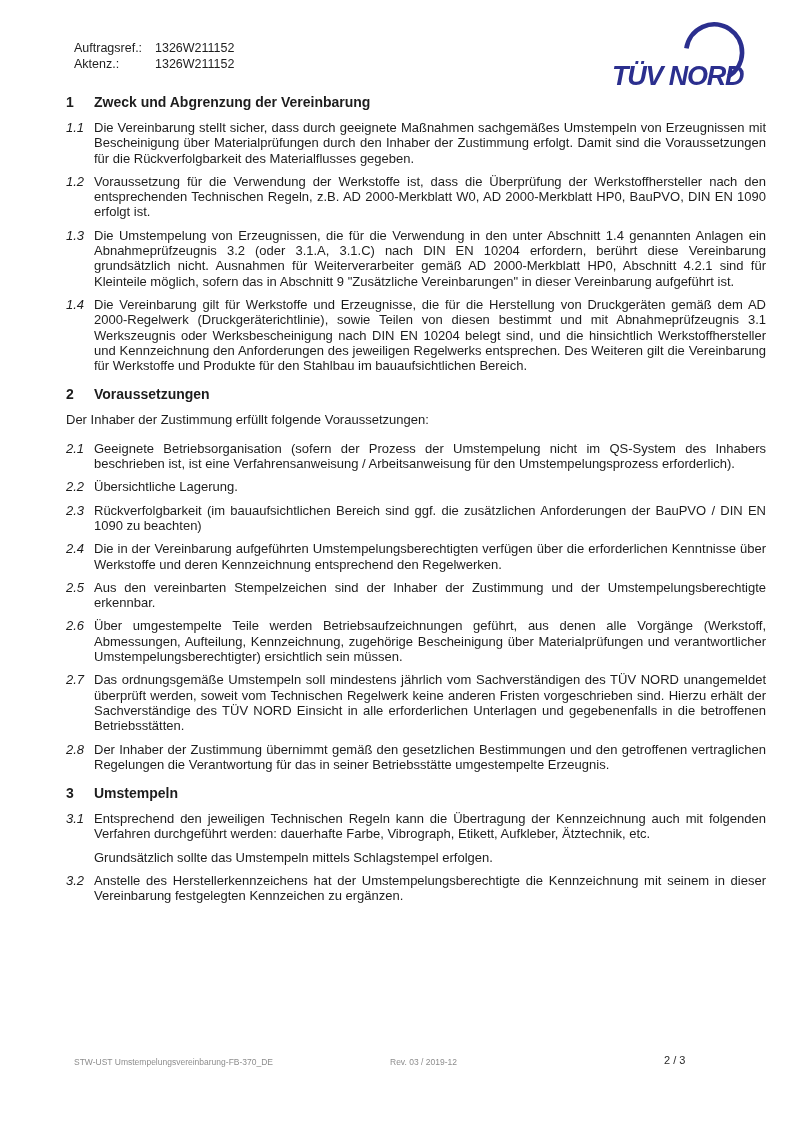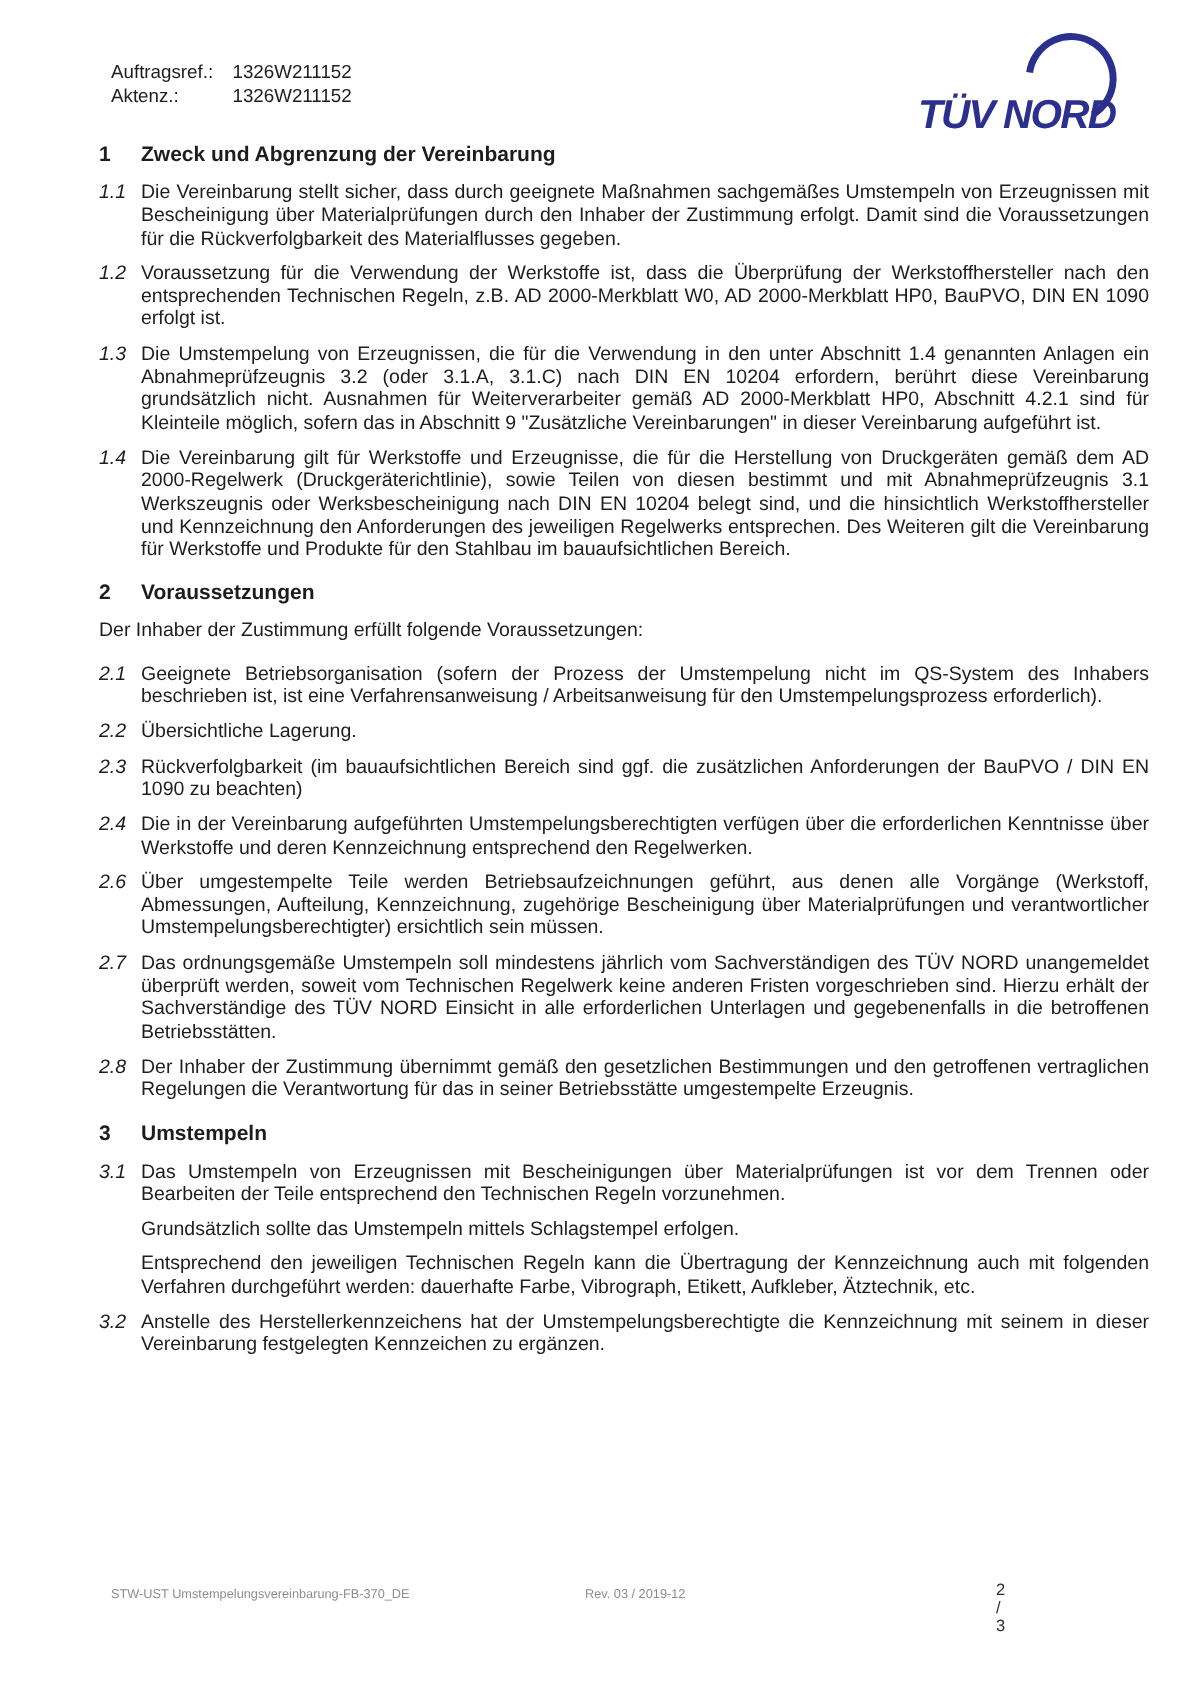--- a/index.html
+++ b/index.html
@@ -74,20 +74,21 @@
     text-align: left;
   }
 
   
   .footer {
     position: absolute;
     top: 1054px;
     left: 0;
     width: 651px;
     height: 20px;
+    padding-left: 44px;
   }
   .footer .f-doc {
     position: absolute;
     left: 74px;
     top: 3px;
     font-size: 8.5px;
     color: #8d8d8d;
   }
   .footer .f-rev {
     position: absolute;
@@ -188,20 +189,26 @@
     </div>
   </div>
 
   <div class="clause">
     <span class="cnum">2.4</span>
     <div class="cbody">
       <p>Die in der Vereinbarung aufgeführten Umstempelungsberechtigten verfügen über die erforderlichen Kenntnisse über Werkstoffe und deren Kennzeichnung entsprechend den Regelwerken.</p>
     </div>
   </div>
 
+  <div class="clause">
+    <span class="cnum">2.5</span>
+    <div class="cbody">
+      <p>Aus den vereinbarten Stempelzeichen sind der Inhaber der Zustimmung und der Umstempelungsberechtigte erkennbar.</p>
+    </div>
+  </div>
 
   <div class="clause">
     <span class="cnum">2.6</span>
     <div class="cbody">
       <p>Über umgestempelte Teile werden Betriebsaufzeichnungen geführt, aus denen alle Vorgänge (Werkstoff, Abmessungen, Aufteilung, Kennzeichnung, zugehörige Bescheinigung über Materialprüfungen und verantwortlicher Umstempelungsberechtigter) ersichtlich sein müssen.</p>
     </div>
   </div>
 
   <div class="clause">
     <span class="cnum">2.7</span>
@@ -218,23 +225,22 @@
   </div>
 
   <div class="section-heading">
     <span>3</span>
     <span>Umstempeln</span>
   </div>
 
   <div class="clause">
     <span class="cnum">3.1</span>
     <div class="cbody">
-      <p>Das Umstempeln von Erzeugnissen mit Bescheinigungen über Materialprüfungen ist vor dem Trennen oder Bearbeiten der Teile entsprechend den Technischen Regeln vorzunehmen.</p>
+      <p>Entsprechend den jeweiligen Technischen Regeln kann die Übertragung der Kennzeichnung auch mit folgenden Verfahren durchgeführt werden: dauerhafte Farbe, Vibrograph, Etikett, Aufkleber, Ätztechnik, etc.</p>
       <p>Grundsätzlich sollte das Umstempeln mittels Schlagstempel erfolgen.</p>
-      <p>Entsprechend den jeweiligen Technischen Regeln kann die Übertragung der Kennzeichnung auch mit folgenden Verfahren durchgeführt werden: dauerhafte Farbe, Vibrograph, Etikett, Aufkleber, Ätztechnik, etc.</p>
     </div>
   </div>
 
   <div class="clause">
     <span class="cnum">3.2</span>
     <div class="cbody">
       <p>Anstelle des Herstellerkennzeichens hat der Umstempelungsberechtigte die Kennzeichnung mit seinem in dieser Vereinbarung festgelegten Kennzeichen zu ergänzen.</p>
     </div>
   </div>
 

